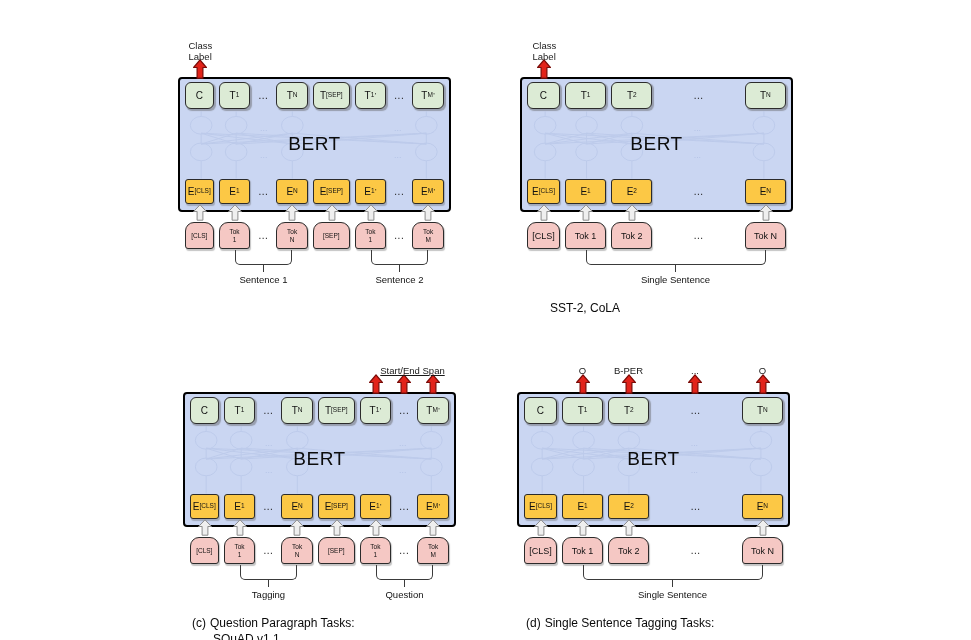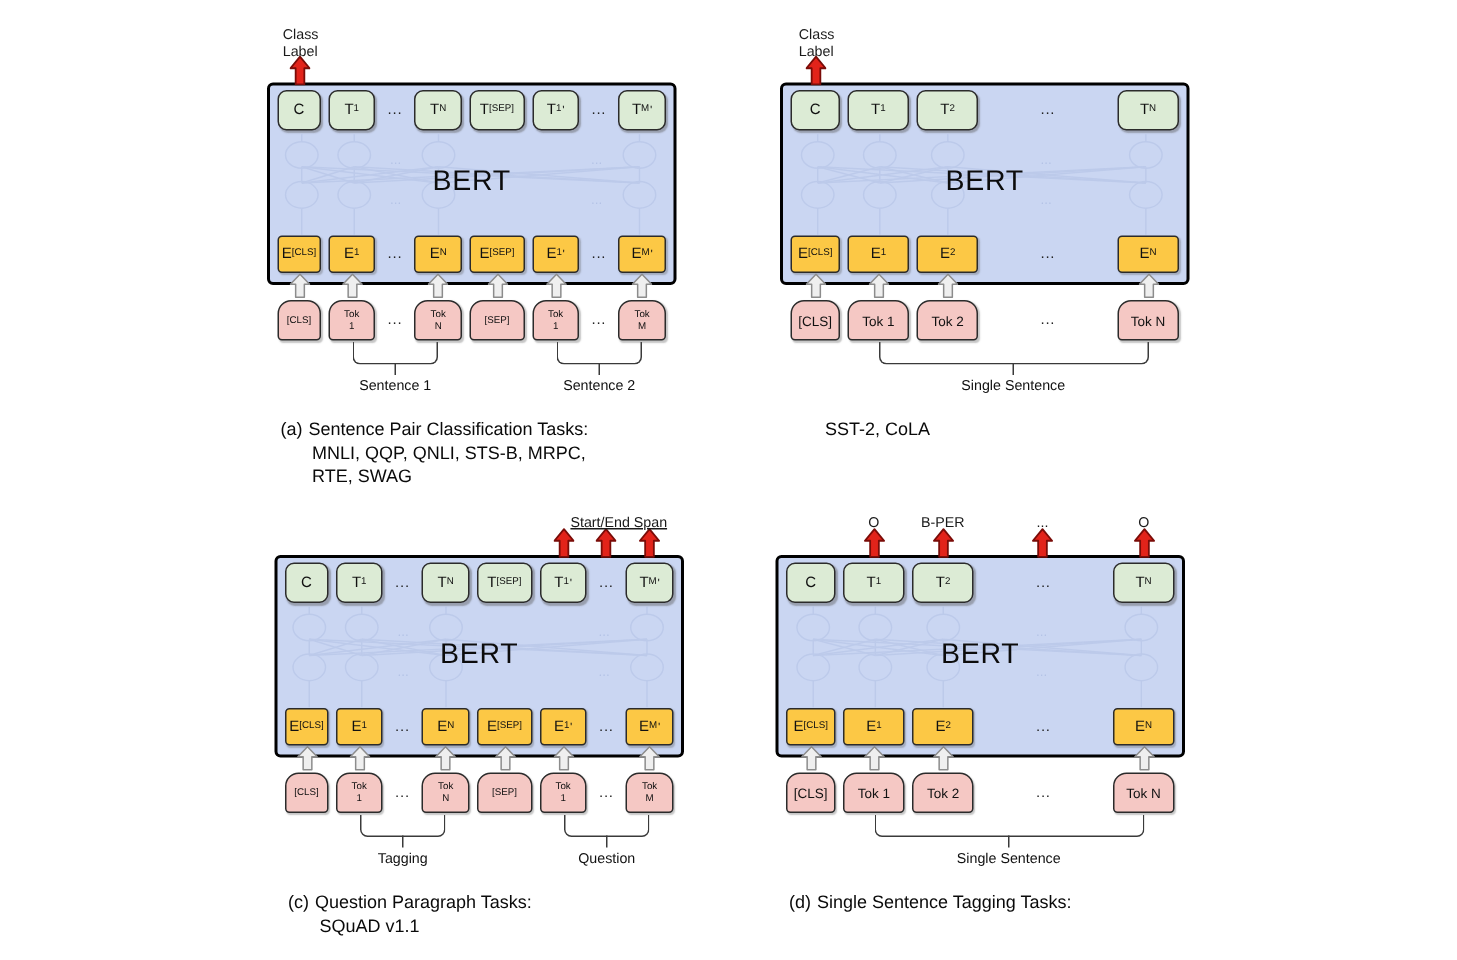--- a/index.html
+++ b/index.html
@@ -2,21 +2,21 @@
 <html><head>
 <meta charset="utf-8">
 <style>
   html,body{margin:0;padding:0;}
   body{
     width:971px;height:640px;background:#ffffff;position:relative;overflow:hidden;
     font-family:"Liberation Sans", sans-serif;color:#111;
     -webkit-font-smoothing:antialiased;
   }
   #fig{position:absolute;inset:0;}
-  .panel{position:absolute;height:325px;}
+  .panel{position:absolute;height:325px;margin-top:22px;}
   .topstrip{position:absolute;left:0;top:0;right:0;height:42px;z-index:6;}
   .class-label{position:absolute;bottom:15px;font-size:9.5px;line-height:11px;color:#1a1a1a;white-space:nowrap;}
   .span-label,.tag-label{position:absolute;bottom:16px;transform:translateX(-50%);font-size:9.5px;color:#1a1a1a;white-space:nowrap;}
   .red-arrow{position:absolute;top:24px;width:14px;height:20px;}
   .bert{position:absolute;left:0;top:42px;right:0;height:135px;background:#cad6f2;
         border:2px solid #000;border-radius:4px;box-sizing:border-box;z-index:1;}
   .net{position:absolute;inset:0;z-index:1;}
   .bert-label{position:absolute;left:0;right:0;top:50%;transform:translateY(-56%);
         text-align:center;font-size:19px;letter-spacing:0.5px;color:#0c0c0c;z-index:2;}
   .row{position:absolute;left:0;right:0;display:flex;gap:5px;padding:0 7px;box-sizing:border-box;z-index:3;}
@@ -257,25 +257,20 @@
         </svg>
       </div>
       <div class="bracket" style="left: 57px; width: 57px;">
         <div class="btick"></div>
         <div class="blabel">Sentence 1</div>
       </div>
       <div class="bracket" style="left: 193px; width: 57px;">
         <div class="btick"></div>
         <div class="blabel">Sentence 2</div>
       </div>
-      <div class="caption-block">
-        <div class="cap-first"><span class="cap-tag">(a)</span><span>Sentence Pair Classification Tasks:</span></div>
-        <div class="cap-rest">MNLI, QQP, QNLI, STS-B, MRPC,</div>
-        <div class="cap-rest">RTE, SWAG</div>
-      </div>
     </div>
     <div class="panel" style="left: 520px; top: 13px; width: 273px;">
       <div class="topstrip">
         <svg viewBox="0 0 14 20" class="red-arrow" style="left: 16.5px;">
           <polygon points="7,0.8 13.4,8.5 9.9,8.5 9.9,19.2 4.1,19.2 4.1,8.5 0.6,8.5" fill="#e2231a" stroke="#7a0c08" stroke-width="1.2" stroke-linejoin="round"></polygon>
         </svg>
         <div class="class-label" style="left: 12.5px;">
           <div>Class</div>
           <div>Label</div>
         </div>

